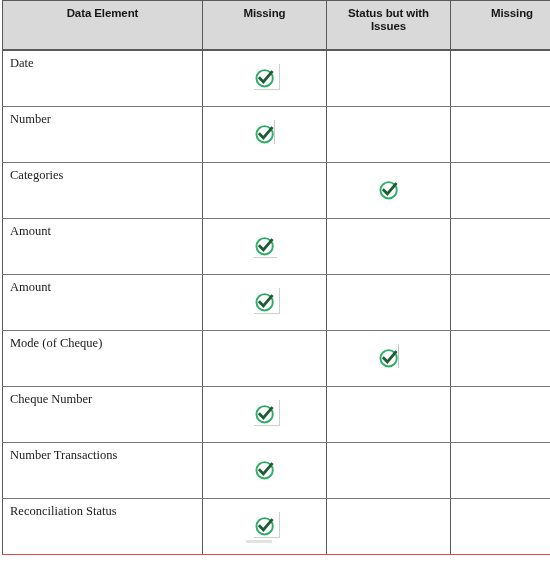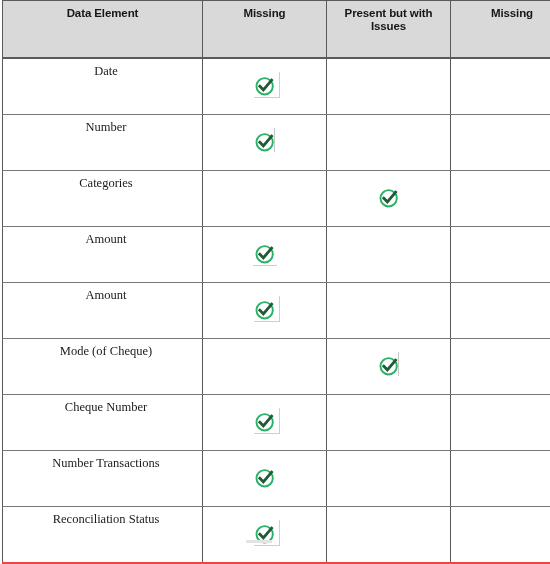--- a/index.html
+++ b/index.html
@@ -31,43 +31,43 @@
   thead th {
     background: #d9d9d9;
     border: 1px solid #5a5a5a;
     border-bottom: 2px solid #5a5a5a;
     font-family: "Liberation Sans", sans-serif;
     font-weight: bold;
     font-size: 11.5px;
     color: #161616;
     text-align: center;
     vertical-align: top;
-    padding: 6px 3px 8px 3px;
+    padding: 6px 3px 0 3px;
     height: 42px;
     line-height: 13px;
     letter-spacing: -0.1px;
   }
 
   
   tbody td {
     border: 1px solid #777777;
     border-left-color: #5a5a5a;
     border-right-color: #5a5a5a;
     vertical-align: top;
     height: 50px;
     padding: 0;
     background: #ffffff;
   }
 
   tbody tr:last-child td {
-    border-bottom: 6px solid #ef4444;
+    border-bottom: 1px solid #ef4444;
   }
 
   td.label-cell {
-    text-align: center;
+    text-align: left;
     padding: 5px 0 0 7px;
     font-family: "Liberation Serif", serif;
     font-size: 12.5px;
     color: #1a1a1a;
     line-height: 15px;
   }
 
   td.mark-cell {
     text-align: center;
   }
@@ -140,21 +140,21 @@
 </head>
 <body>
 
 <div class="table-wrap">
 
   <table class="audit-table">
     <thead>
       <tr>
         <th style="width:193px">Data Element</th>
         <th style="width:117px">Missing</th>
-        <th style="width:117px">Present but with Issues</th>
+        <th style="width:117px">Status but with Issues</th>
         <th style="width:116px">Missing</th>
       </tr>
     </thead>
     <tbody id="table-body">
         <tr>
           <td class="label-cell">Date</td>
           <td class="mark-cell">
             <span class="check-slot">
               <span class="art art-box"></span>
               <span class="check-icon">

